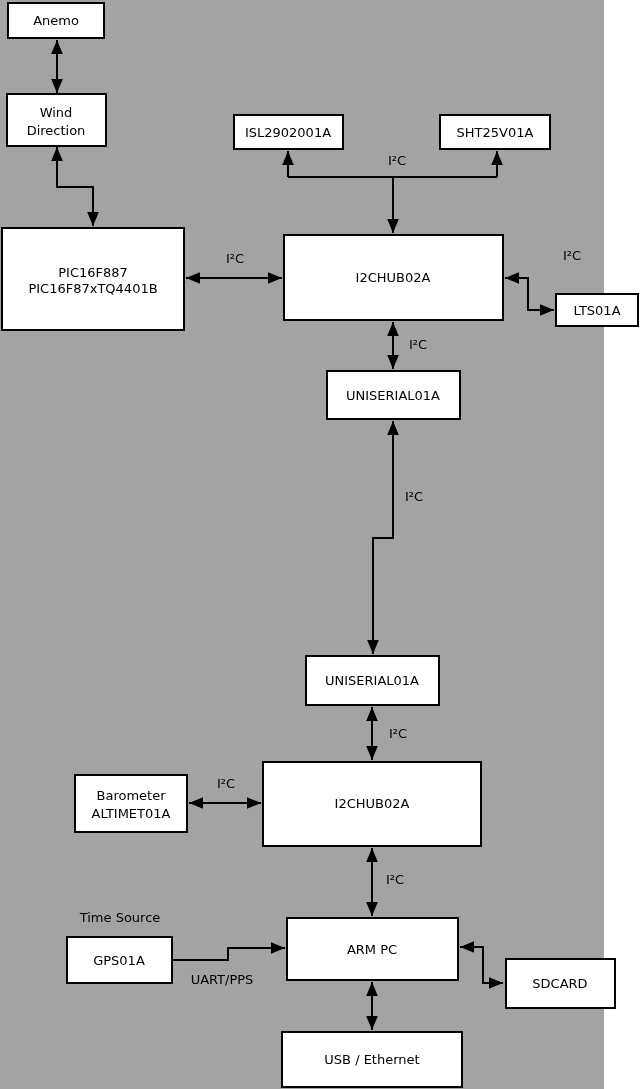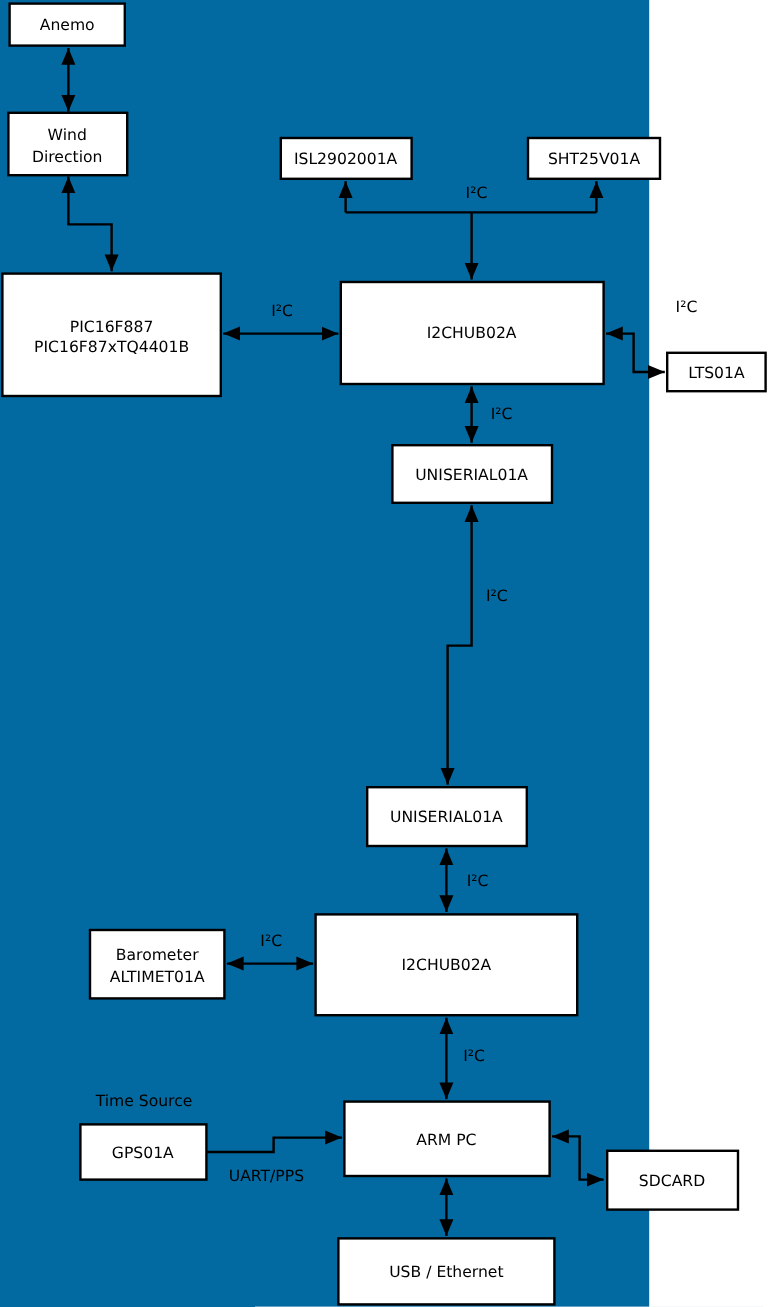--- a/index.html
+++ b/index.html
@@ -1,24 +1,24 @@
 <!DOCTYPE html>
 <html><head>
 <meta charset="utf-8">
 <style>
   html, body {
     margin: 0;
     padding: 0;
     background: #ffffff;
   }
   .canvas {
-    width: 541px;
+    width: 604px;
     height: 1089px;
     position: relative;
-    background: #0369a1;
+    background: #a3a3a3;
     font-family: "DejaVu Sans", sans-serif;
   }
   svg { display: block; }
   .node-box {
     fill: #ffffff;
     stroke: #000000;
     stroke-width: 2;
   }
   .edge {
     fill: none;

